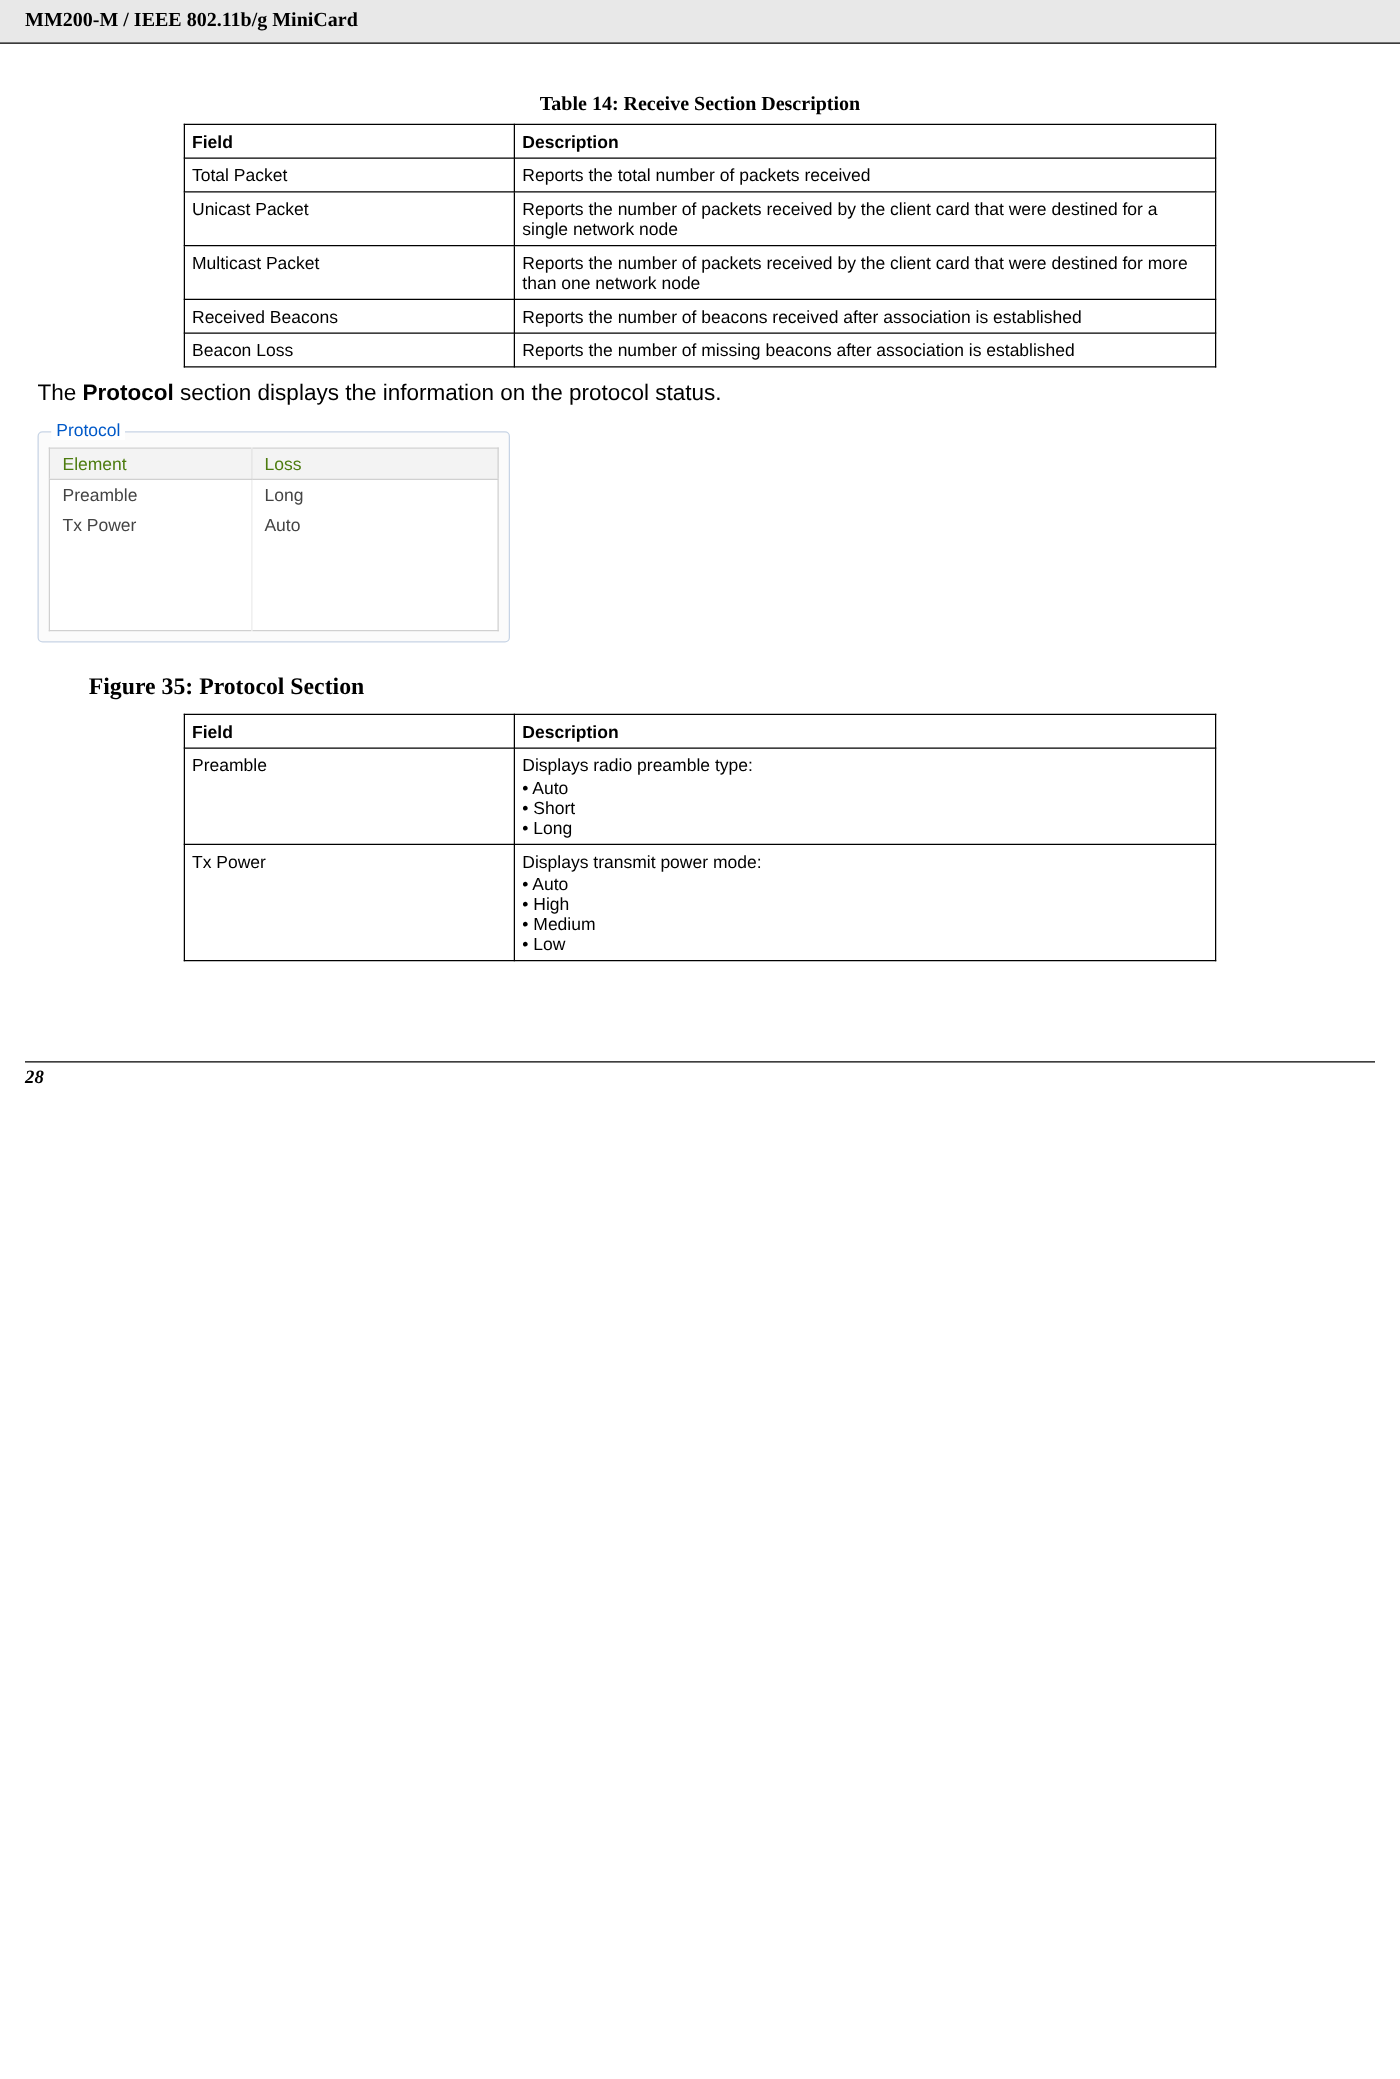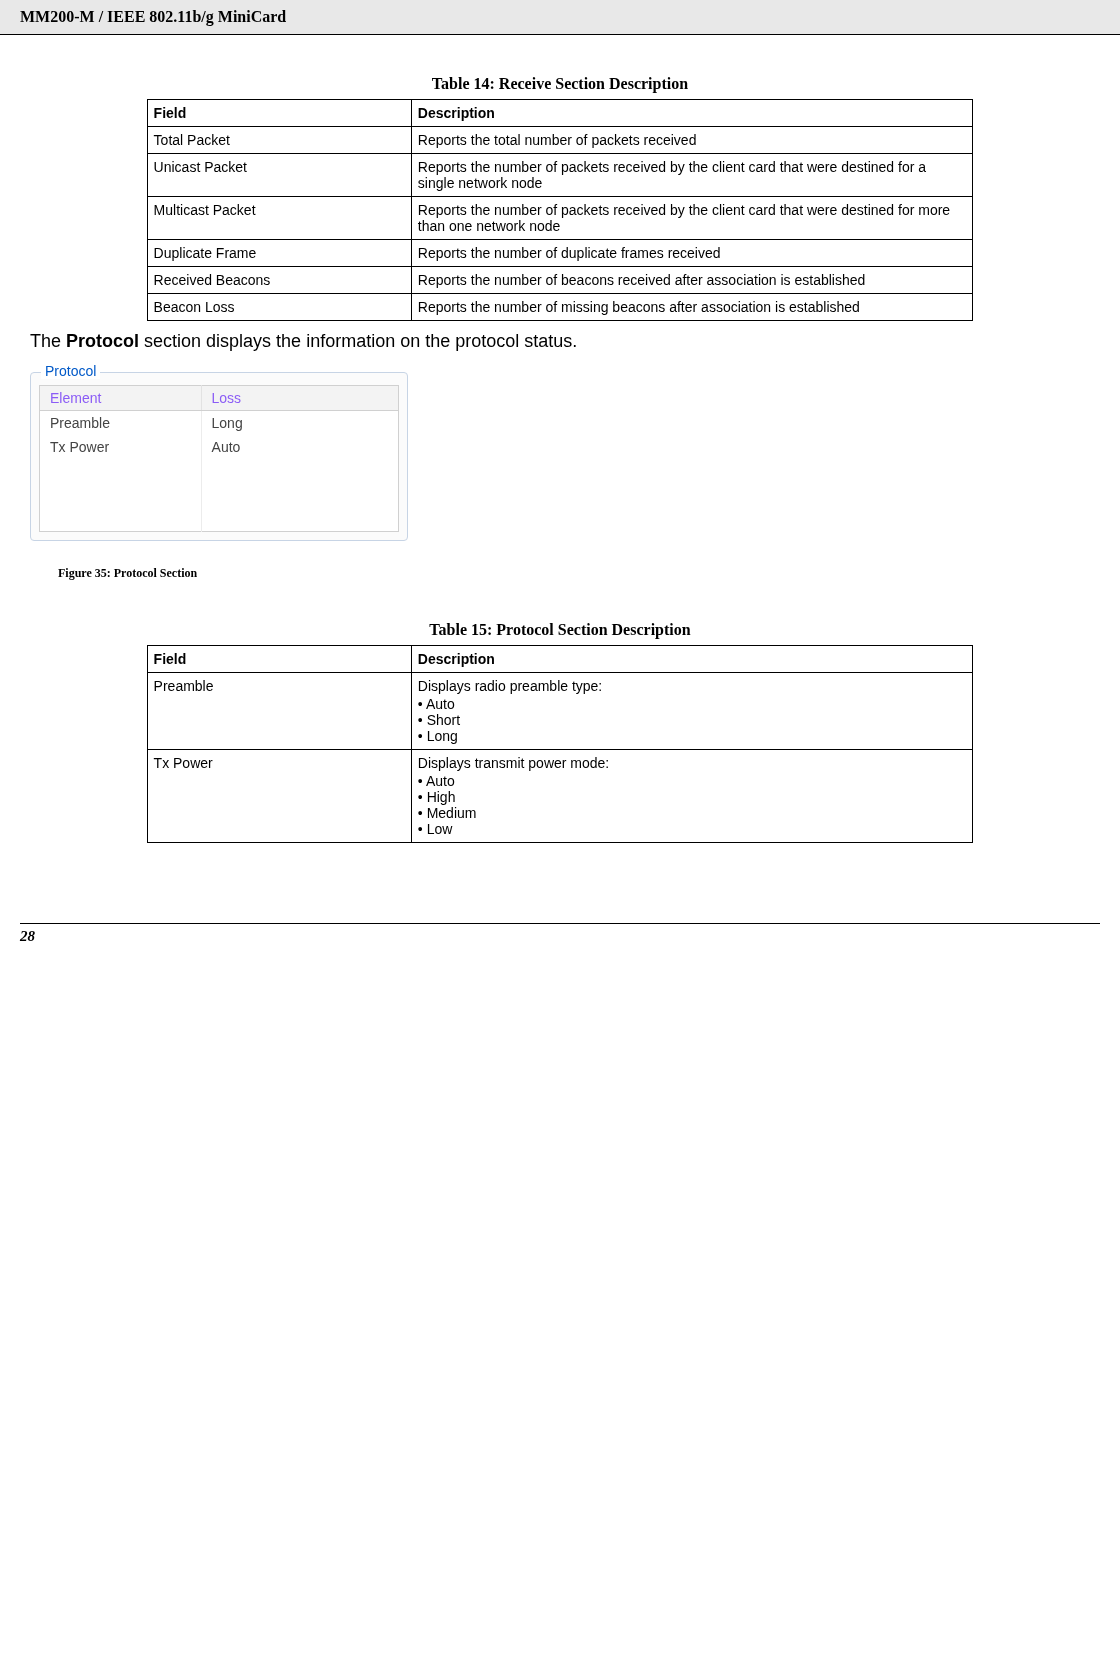--- a/index.html
+++ b/index.html
@@ -83,37 +83,37 @@
     margin-top: 8px;
   }
   .protocol-table th {
     background: #f3f3f3;
     border-bottom: 1px solid #d0d0d0;
     border-right: 1px solid #e2e2e2;
     text-align: left;
     padding: 4px 10px;
     font-weight: normal;
     font-size: 14px;
-    color: #8b5cf6;
+    color: #4d7c0f;
   }
   .protocol-table th:last-child { border-right: none; }
   .protocol-table td {
     border-right: 1px solid #ececec;
     padding: 2px 10px;
     font-size: 14px;
     color: #444;
     height: 20px;
   }
   .protocol-table td:last-child { border-right: none; }
   .protocol-table tr.empty td { color: transparent; }
   .figure-caption {
     font-family: "Times New Roman", serif;
     font-weight: bold;
-    font-size: 12px;
-    margin: 25px 0 10px 28px;
+    font-size: 19px;
+    margin: 25px 0 10px 41px;
   }
   ul.bullets {
     margin: 2px 0 0 0;
     padding-left: 0;
     list-style: none;
   }
   ul.bullets li::before {
     content: "• ";
   }
   .footer {
@@ -148,24 +148,20 @@
     </tr>
     <tr>
       <td>Unicast Packet</td>
       <td class="desc">Reports the number of packets received by the client card that were destined for
 a single network node</td>
     </tr>
     <tr>
       <td>Multicast Packet</td>
       <td class="desc">Reports the number of packets received by the client card that were destined for
 more than one network node</td>
-    </tr>
-    <tr>
-      <td>Duplicate Frame</td>
-      <td class="desc">Reports the number of duplicate frames received</td>
     </tr>
     <tr>
       <td>Received Beacons</td>
       <td class="desc">Reports the number of beacons received after association is established</td>
     </tr>
     <tr>
       <td>Beacon Loss</td>
       <td class="desc">Reports the number of missing beacons after association is established</td>
     </tr>
   </tbody>
@@ -203,21 +199,20 @@
       <tr class="empty">
             <td>&nbsp;</td>
             <td>&nbsp;</td>
           </tr>
     </tbody>
       </table>
   </div>
 
   <div class="figure-caption">Figure 35: Protocol Section</div>
 
-  <div class="table-caption" style="margin-top:40px">Table 15: Protocol Section Description</div>
   <table class="desc-table">
     <tbody>
         <tr>
       <th>Field</th>
       <th class="desc">Description</th>
     </tr>
     <tr>
       <td>Preamble</td>
       <td class="desc">
         <span>Displays radio preamble type:</span>

